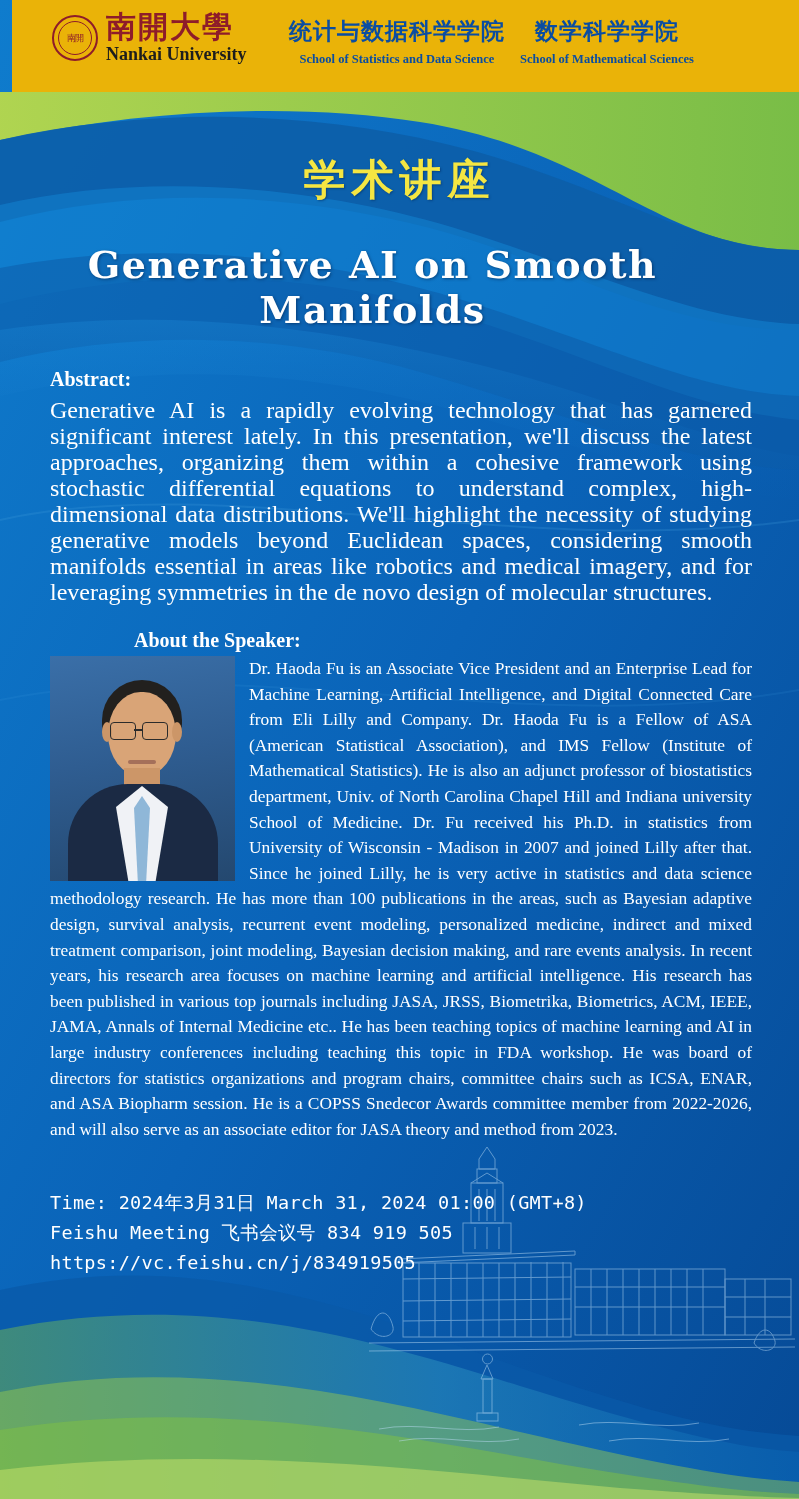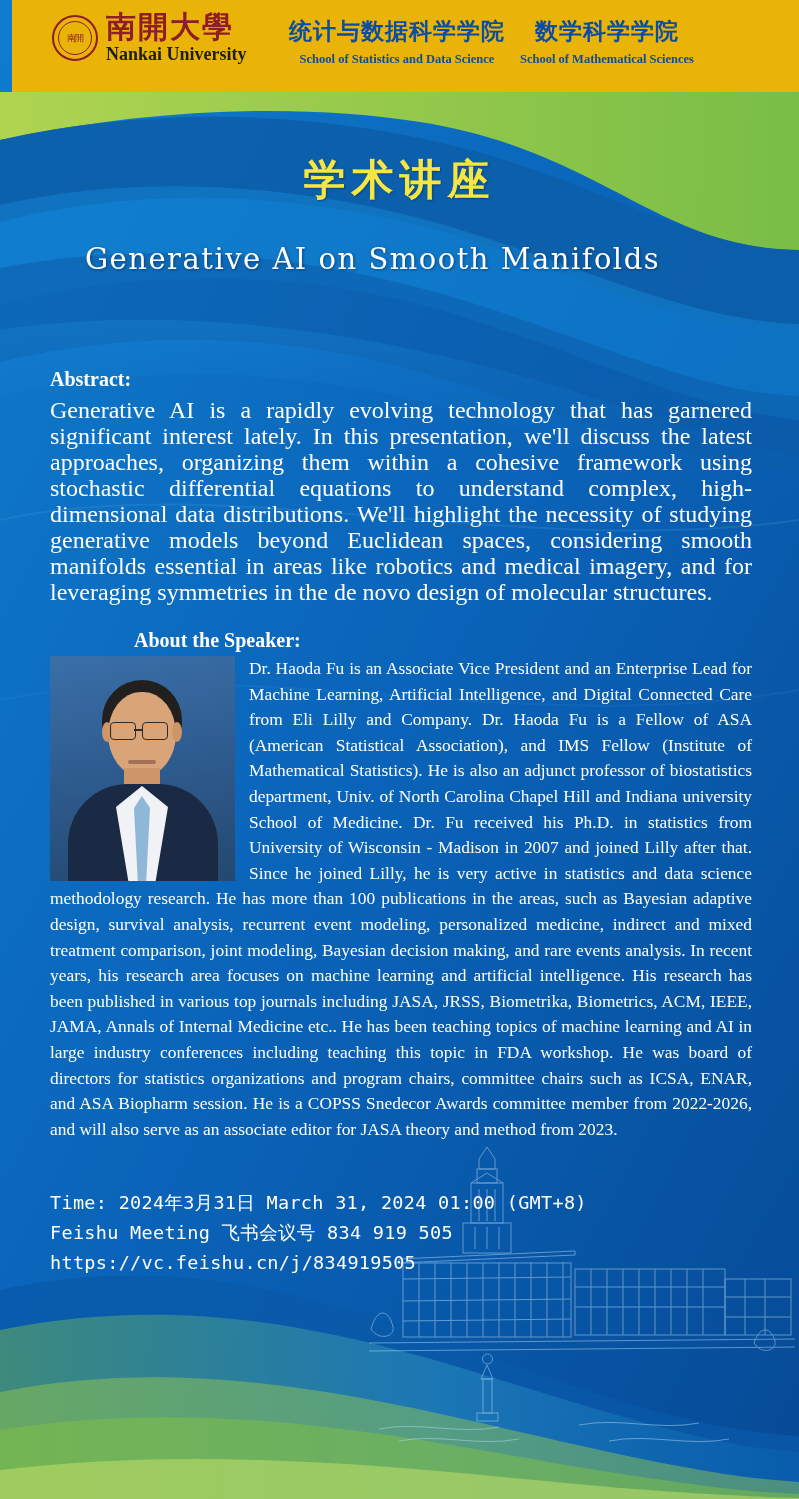--- a/index.html
+++ b/index.html
@@ -129,22 +129,22 @@
     z-index: 30;
     text-shadow: 1px 1px 2px rgba(0,40,90,0.5);
   }
   .en-title {
     position: absolute;
     top: 242px;
     left: 0;
     width: 745px;
     text-align: center;
     font-family: "DejaVu Serif", serif;
-    font-size: 29px;
-    font-weight: normal;
+    font-size: 38px;
+    font-weight: bold;
     color: #ffffff;
     letter-spacing: 1.5px;
     z-index: 30;
     text-shadow: 1px 1px 3px rgba(0,30,70,0.55);
   }
 
   
   .content {
     position: absolute;
     left: 50px;

